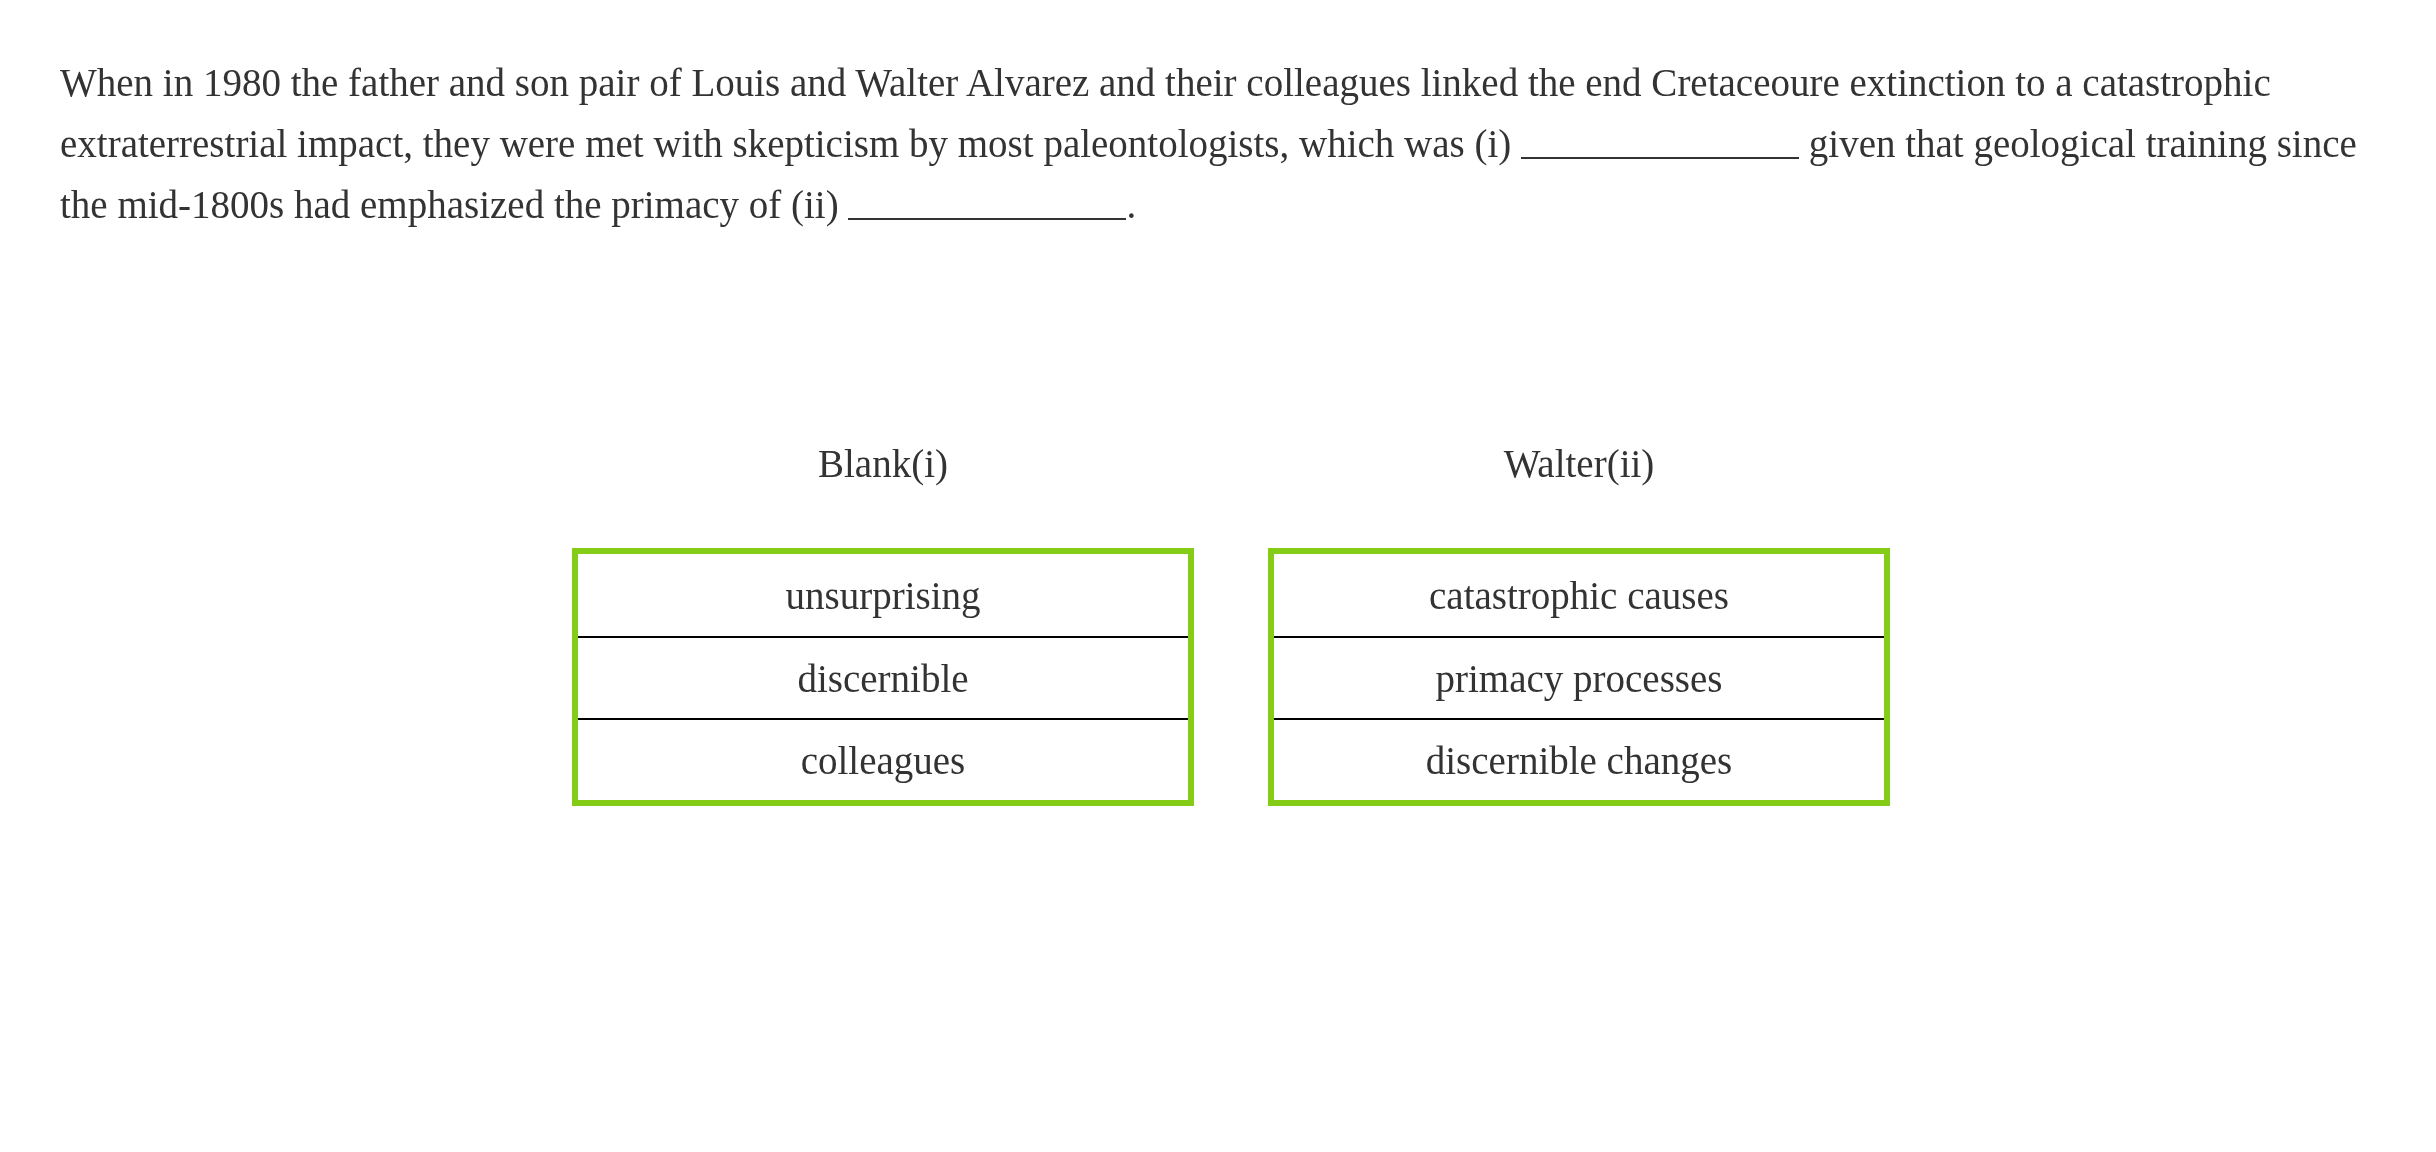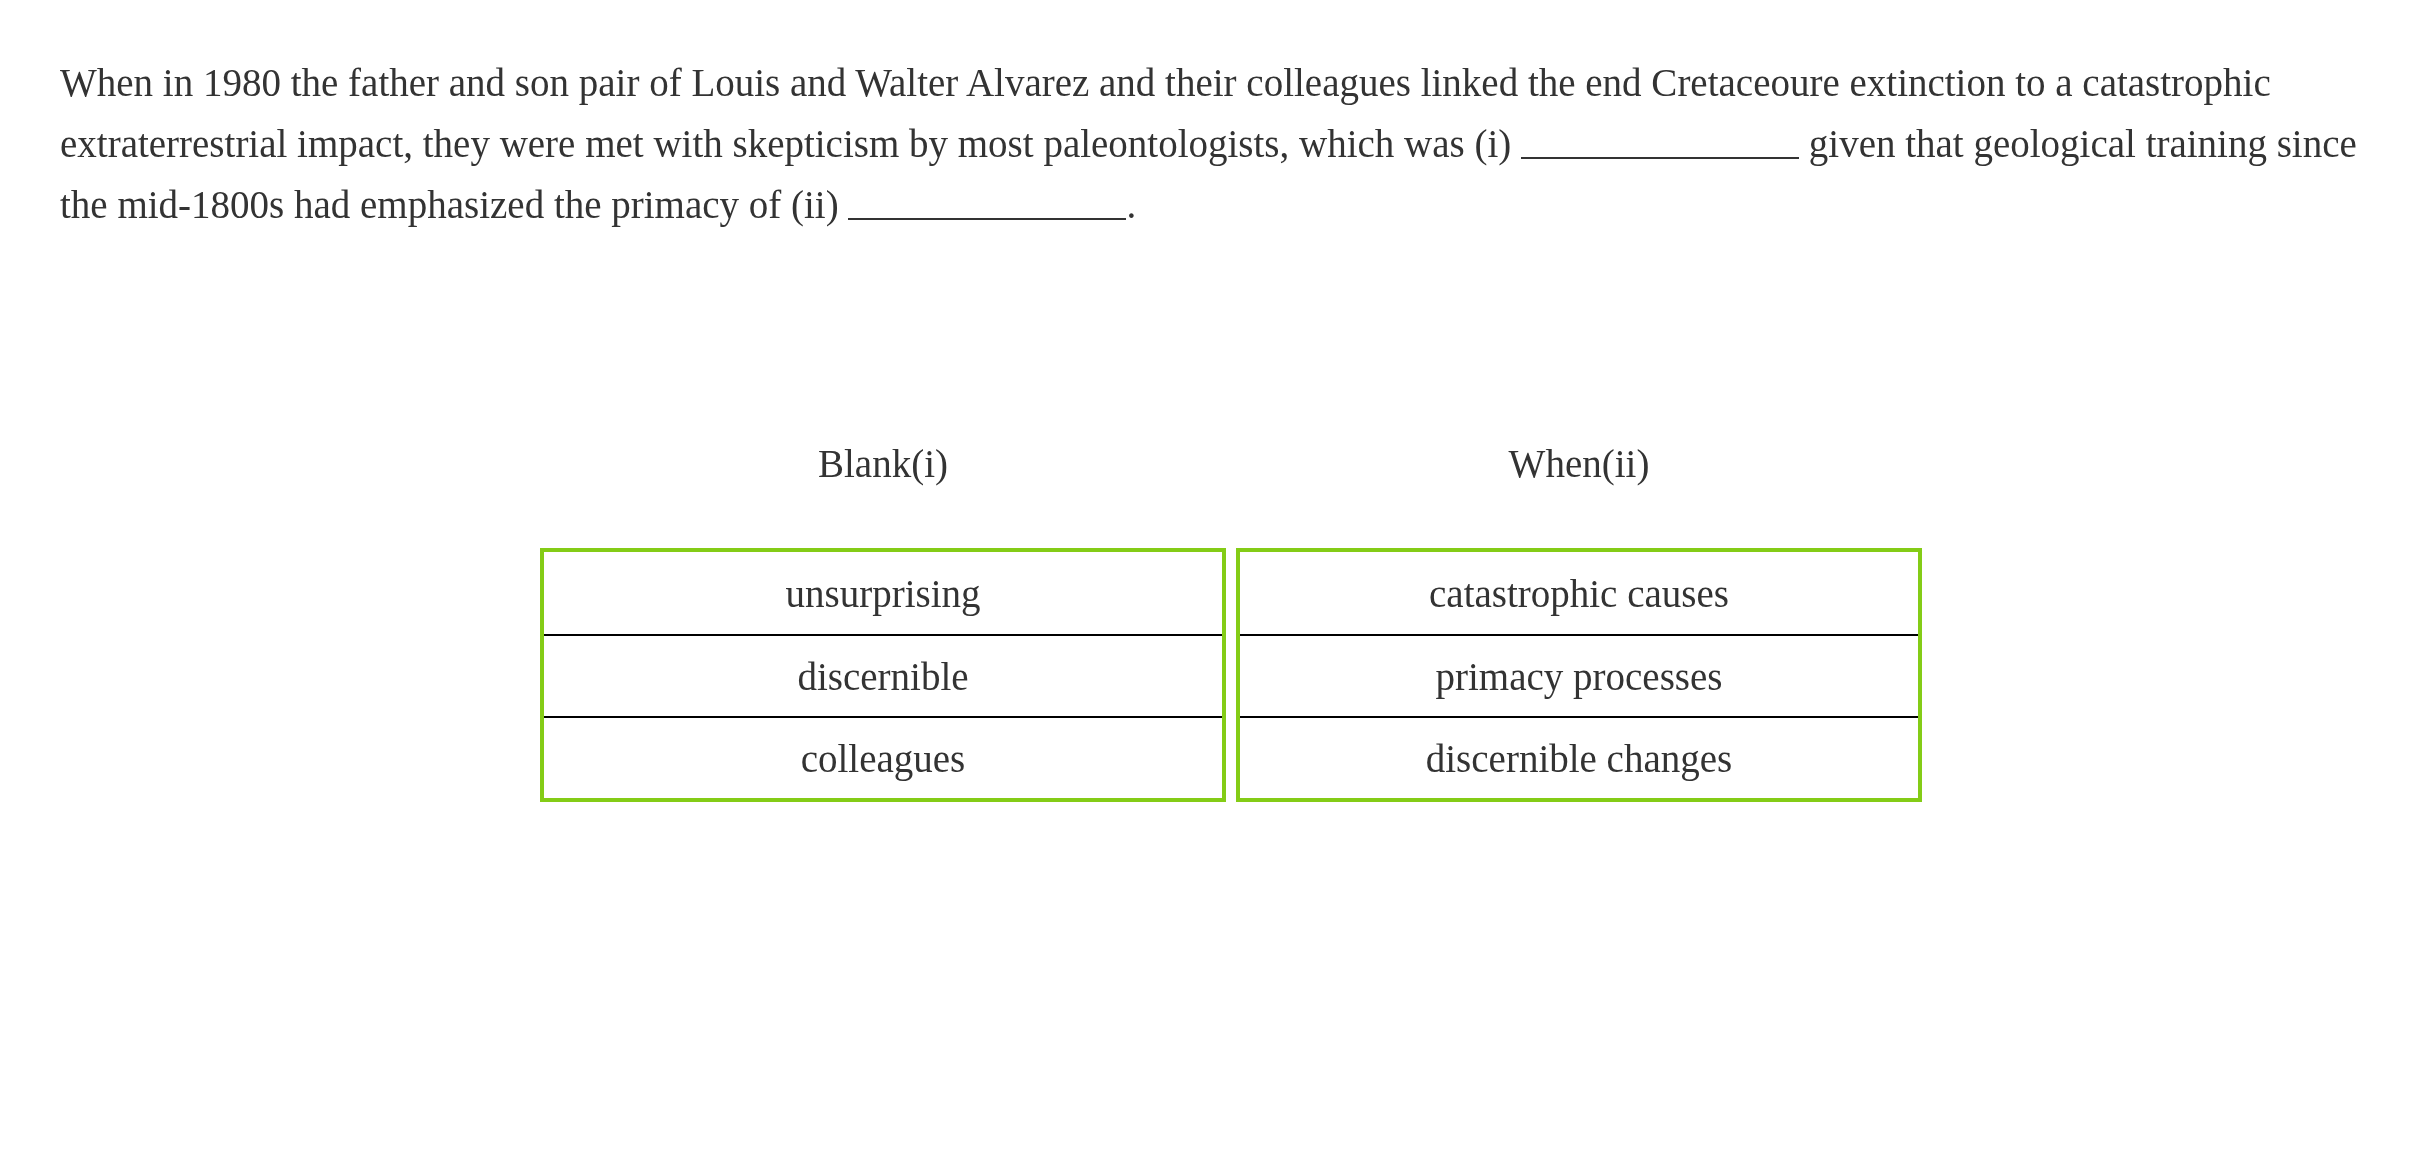--- a/index.html
+++ b/index.html
@@ -47,22 +47,22 @@
     align-items: center;
   }
   .column-label {
     font-size: 39px;
     line-height: 56px;
     height: 56px;
     margin-bottom: 56px;
     text-align: center;
   }
   .options {
-    width: 686px;
-    border: 4px solid #84cc16;
+    width: 622px;
+    border: 6px solid #84cc16;
     box-sizing: border-box;
   }
   .option {
     height: 82px;
     box-sizing: border-box;
     display: flex;
     align-items: center;
     justify-content: center;
     font-size: 39px;
     cursor: pointer;
@@ -79,20 +79,20 @@
 <div class="columns">
   <div class="column">
     <div class="column-label">Blank(i)</div>
     <div class="options">
       <div class="option">unsurprising</div>
       <div class="option">discernible</div>
       <div class="option">colleagues</div>
     </div>
   </div>
   <div class="column">
-    <div class="column-label">When(ii)</div>
+    <div class="column-label">Walter(ii)</div>
     <div class="options">
       <div class="option">catastrophic causes</div>
       <div class="option">primacy processes</div>
       <div class="option">discernible changes</div>
     </div>
   </div>
 </div>
 
 </body></html>

